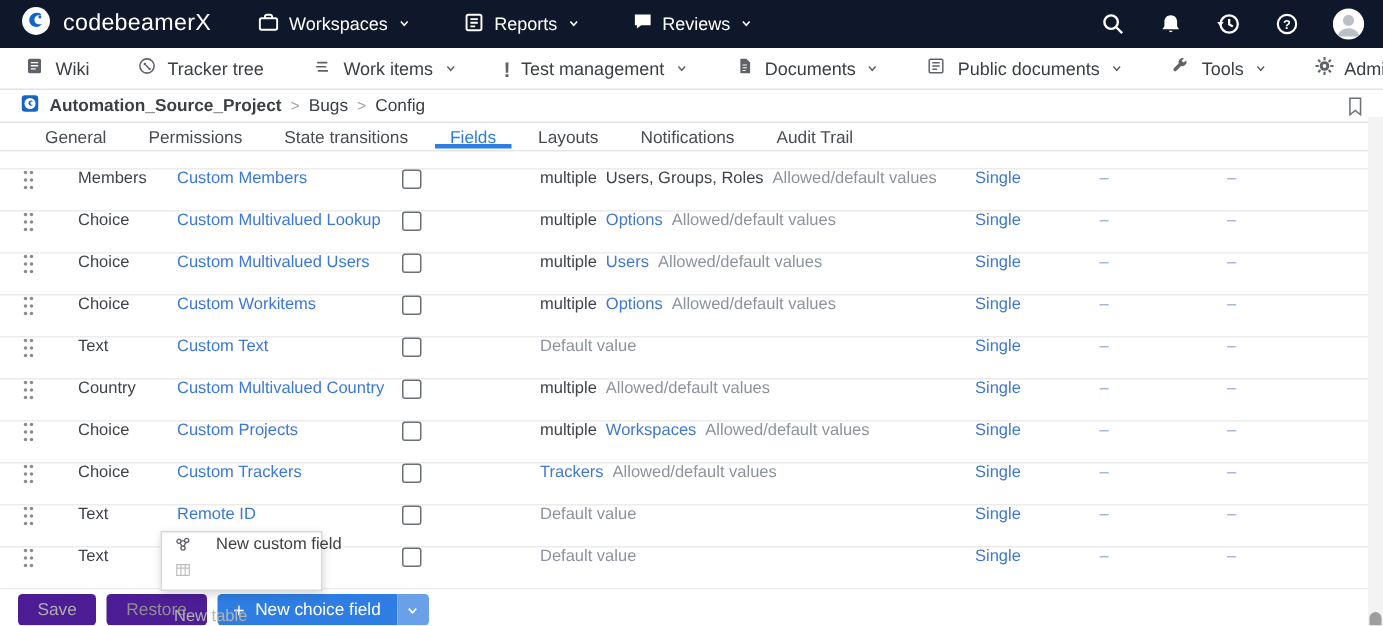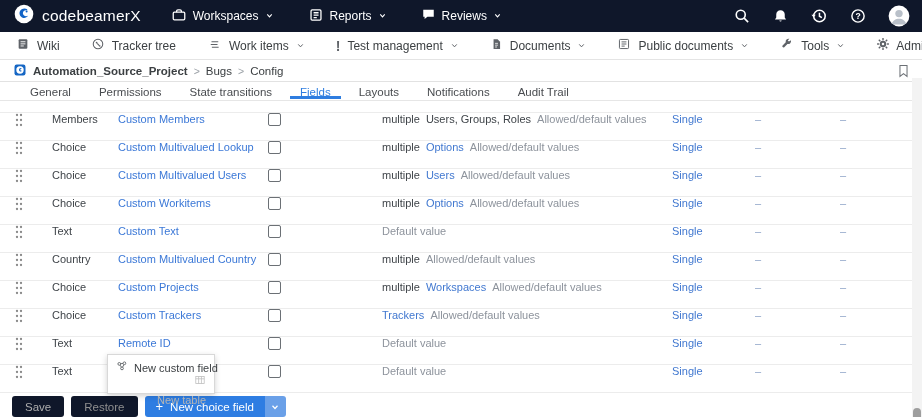--- a/index.html
+++ b/index.html
@@ -37,38 +37,38 @@
 
   
   .tablewrap { height:292px; overflow:hidden; position:relative; }
   .trow { height:28px; display:flex; align-items:flex-start; border-bottom:1px solid #ececec; font-size:11px; }
   .trow.clipped { margin-top:-16px; }
   .c-drag { width:52px; padding-left:15px; flex:none; display:flex; align-items:center; cursor:grab; }
   .c-type { width:66px; flex:none; color:#3f4449; }
   .c-name { width:150px; flex:none; color:#3b78d7; text-decoration:none; cursor:pointer; overflow:hidden; white-space:nowrap; }
   .c-check { width:92px; flex:none; }
   .checkbox { display:inline-block; width:13px; height:13px; border:1.5px solid #6b7075; border-radius:2px; background:#fff; cursor:pointer; }
-  .c-desc { width:290px; flex:none; white-space:nowrap; overflow:hidden;margin-left:22px; }
+  .c-desc { width:290px; flex:none; white-space:nowrap; overflow:hidden; }
   .seg { margin-right:6px; }
   .seg-dark { color:#3f4449; }
   .seg-link { color:#4178d0; cursor:pointer; }
   .seg-muted { color:#8d939c; }
   .c-single { width:83px; flex:none; color:#4178d0; text-decoration:none; cursor:pointer; }
   .c-d1 { width:85px; flex:none; color:#8ea4c8; }
   .c-d2 { flex:1; color:#8ea4c8; }
 
   
   .menu { position:absolute; left:107px; top:354px; width:108px; background:#fff; border:1px solid #d8d8d8; box-shadow:0 2px 6px rgba(0,0,0,.18); z-index:5; padding:2px 0; }
-  .menu-item { display:flex; align-items:flex-end; gap:6px; height:17px; padding:0 8px; font-size:11px; color:#3c4043; cursor:pointer; white-space:nowrap; }
+  .menu-item { display:flex; align-items:flex-start; gap:16px; height:17px; padding:0 8px; font-size:11px; color:#3c4043; cursor:pointer; white-space:nowrap; }
   .menu-item.disabled { color:#b3b3b3;flex-direction:column; }
 
   
   .footer { height:24px; display:flex; align-items:flex-start; gap:7px; padding:3px 0 0 12px; }
   .btn { height:21px; border:none; border-radius:3px; font-family:"Liberation Sans",sans-serif; font-size:11.5px; padding:0 13px; cursor:pointer; }
-  .btn-gray { background:#0f172a; color:#8f8f8f; }
+  .btn-gray { background:#4c1d95; color:#8f8f8f; }
   .btn-gray.dim { color:#aeaeae; }
   .split { display:flex; align-items:stretch; height:21px; }
   .btn-blue { background:#2e7de2; color:#fff; border:none; border-radius:3px 0 0 3px; font-size:11.5px; font-weight:500; display:flex; align-items:center; gap:7px; padding:0 11px; cursor:pointer; font-family:"Liberation Sans",sans-serif; }
   .btn-blue .plus { font-size:13px; font-weight:400; line-height:1; }
   .btn-blue-caret { width:21px; background:#6aa0e8; border:none; border-radius:0 3px 3px 0; display:flex; align-items:center; justify-content:center; cursor:pointer; }
 
   
   .sb-track { position:absolute; right:0; top:78px; width:10px; height:339px; background:#f3f3f3; }
   .sb-thumb { position:absolute; right:1px; top:330px; width:8px; height:87px; background:#9e9e9e; border-radius:4px; cursor:pointer; }
 </style>

